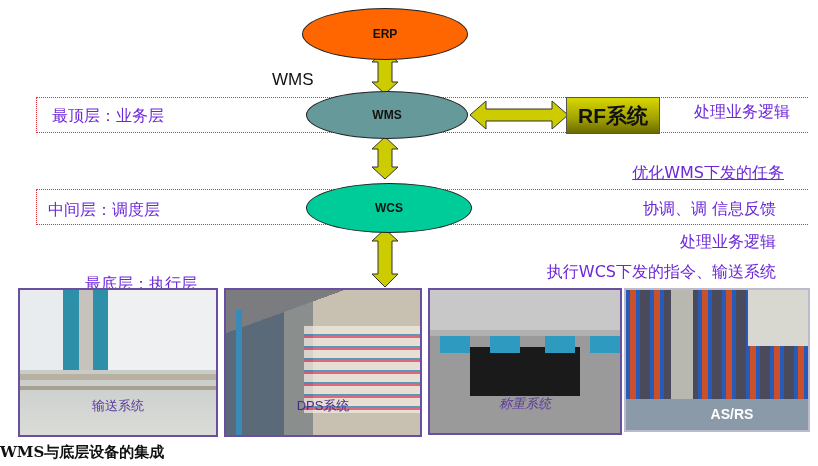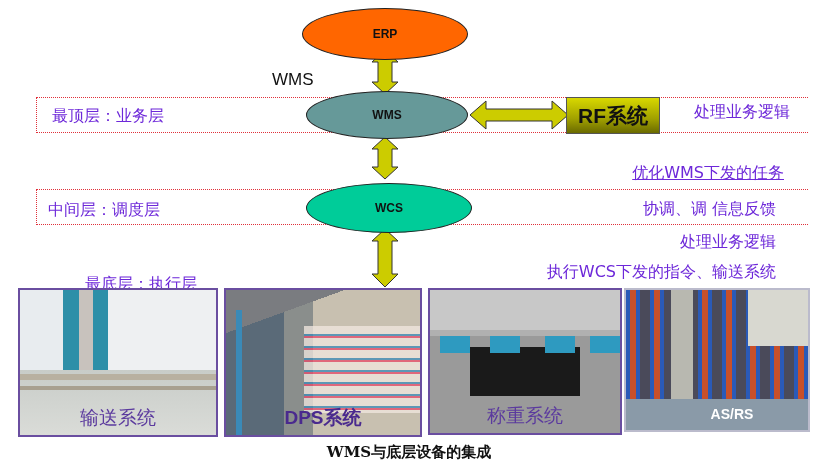--- a/index.html
+++ b/index.html
@@ -4,21 +4,21 @@
 <style>
   html, body { margin:0; padding:0; background:#ffffff; }
   body { width:818px; height:466px; position:relative; overflow:hidden;
          font-family:"Liberation Sans", "DejaVu Sans", sans-serif; }
   .abs { position:absolute; }
   .band { position:absolute; border:1.5px dotted #e0303a; border-right:none; box-sizing:border-box; }
   .ellipse { position:absolute; border-radius:50%; border:1.5px solid #222; display:flex;
              align-items:center; justify-content:center; font-weight:bold; font-size:12px; color:#111; }
   .blue-text { color:#6d28d9; font-size:16px; white-space:nowrap; font-family:"DejaVu Sans", sans-serif; }
   .photo { position:absolute; border:2px solid #6a4ea0; box-sizing:border-box; overflow:hidden; }
-  .photo-label { position:absolute; bottom:4px; left:0; right:0; text-align:center; font-size:19px; }
+  .photo-label { position:absolute; bottom:20px; left:0; right:0; text-align:center; font-size:13px; }
   svg { position:absolute; overflow:visible; }
 </style>
 </head>
 <body>
 
 <div class="band" style="left:36px; top:97px; width:772px; height:36px;"></div>
 <div class="band" style="left:36px; top:189px; width:772px; height:36px;"></div>
 
 <svg width="818" height="466" style="left:0;top:0;">
 
@@ -74,37 +74,37 @@
   <div style="position:absolute;left:0;right:0;top:66%;height:4px;background:#a8a090;"></div>
   <div class="photo-label" style="color:#5b3a9e;">输送系统</div>
 </div>
 
 <div class="photo" style="left:224px; top:288px; width:198px; height:149px;
      background:
        linear-gradient(160deg, #7a7c80 0 20%, transparent 20%),
        linear-gradient(90deg, #5a6a78 0 30%, #8a8e8c 30% 45%, #c8c0b0 45% 100%);">
   <div style="position:absolute;left:40%;right:0;top:25%;height:60%;background:repeating-linear-gradient(180deg,#f2e8e0 0 8px,#3a8ab8 8px 10px,#e84a6a 10px 12px);opacity:0.75;"></div>
   <div style="position:absolute;left:10px;width:6px;top:20px;bottom:0;background:#3a8ab8;"></div>
-  <div class="photo-label" style="color:#4a2a8e; font-weight:bold;">DPS系统</div>
+  <div class="photo-label" style="color:#4a2a8e; font-weight:normal;">DPS系统</div>
 </div>
 
 <div class="photo" style="left:428px; top:288px; width:194px; height:147px;
      background:
-       linear-gradient(180deg, #c8c8c8 0 30%, #9a9a9a 30% 100%);">
+       linear-gradient(180deg, #c8c8c8 0 30%, #9a9a9a 30% 100%); font-style: italic;">
   <div style="position:absolute;left:0;right:0;top:28%;height:6px;background:#b0b0b0;"></div>
   <div style="position:absolute;left:40px;width:110px;top:40%;height:34%;background:#1a1a1a;"></div>
   <div style="position:absolute;left:10px;width:30px;top:32%;height:12%;background:#2e9ac0;"></div>
   <div style="position:absolute;left:60px;width:30px;top:32%;height:12%;background:#2e9ac0;"></div>
   <div style="position:absolute;left:115px;width:30px;top:32%;height:12%;background:#2e9ac0;"></div>
   <div style="position:absolute;left:160px;width:30px;top:32%;height:12%;background:#2e9ac0;"></div>
   <div class="photo-label" style="color:#5b3a9e;">称重系统</div>
 </div>
 
 <div class="photo" style="left:624px; top:288px; width:186px; height:144px; border-color:#bbbbcc;
      background:
        repeating-linear-gradient(90deg, #2a5ab8 0 4px, #c8502a 4px 10px, #2a5ab8 10px 14px, #4a4a5a 14px 24px);">
   <div style="position:absolute;left:45px;width:22px;top:0;bottom:0;background:#b8b8b0;"></div>
   <div style="position:absolute;right:0;width:60px;top:0;height:40%;background:#d8d8d0;"></div>
   <div style="position:absolute;left:0;right:0;bottom:0;height:22%;background:#8a9aa8;"></div>
   <div class="photo-label" style="color:#ffffff; font-weight:bold; font-size:14px; bottom:8px; left:30px;">AS/RS</div>
 </div>
 
-<div class="abs" style="left:0; right:0; top:443px; text-align:center; font-size:15px; font-weight:bold; color:#111; font-family:'DejaVu Serif', serif;">WMS与底层设备的集成</div>
+<div class="abs" style="left:0; right:0; top:443px; text-align:left; font-size:15px; font-weight:bold; color:#111; font-family:'DejaVu Serif', serif;">WMS与底层设备的集成</div>
 
 </body></html>

